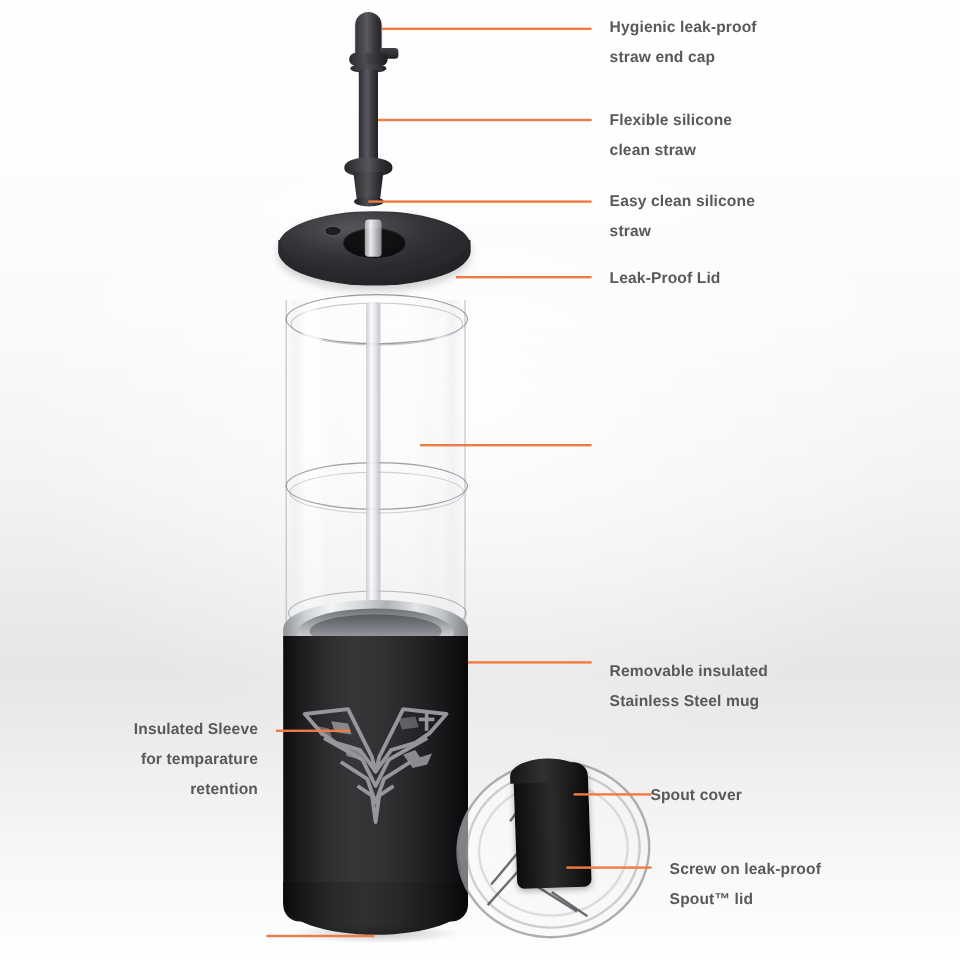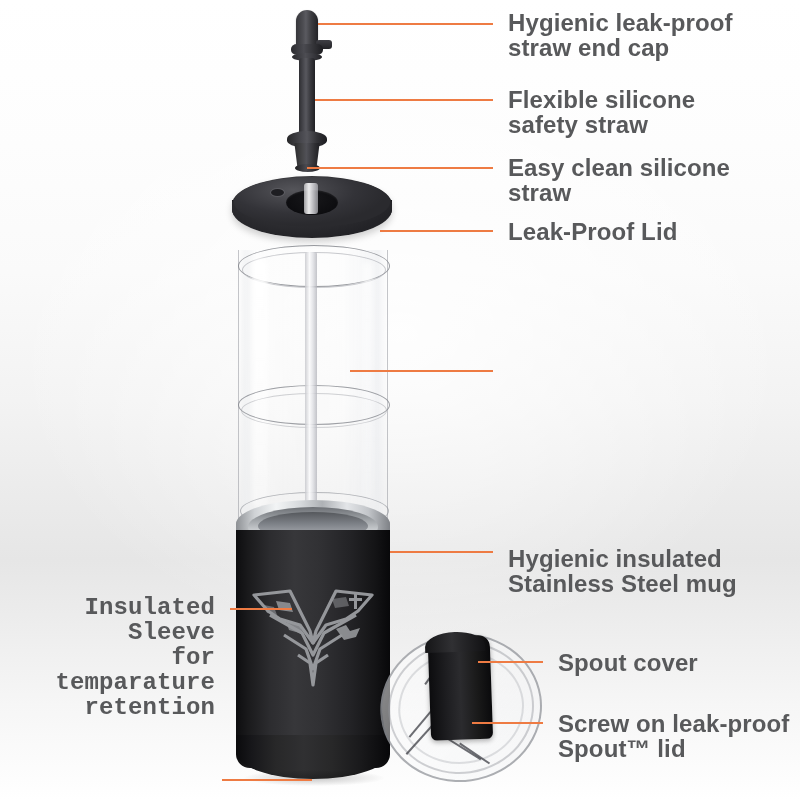--- a/index.html
+++ b/index.html
@@ -31,28 +31,28 @@
   .bg-sweep {
     position: absolute; inset: 0;
     background: radial-gradient(ellipse 70% 55% at 50% 42%, rgba(255,255,255,0.85) 0%, rgba(255,255,255,0) 70%);
     pointer-events: none;
   }
 
   
   .label {
     position: absolute;
     color: #58595b;
-    font-size: 24px;
+    font-size: 13px;
     line-height: 25px;
     font-weight: 600;
     letter-spacing: 0.1px;
     white-space: pre-line;
   }
   .label.right { text-align: left; }
-  .label.left  { text-align: right; font-family: Liberation Mono, monospace; }
+  .label.left  { text-align: right; }
 
   
   .leader {
     position: absolute;
     height: 2px;
     background: #ee7b43;
   }
 
   
   #product { position: absolute; inset: 0; }
@@ -413,26 +413,26 @@
   <div class="leader" style="left:390px; top:551px; width:103px;"></div>
   <div class="leader" style="left:478px; top:661px; width:65px;"></div>
   <div class="leader" style="left:472px; top:722px; width:71px;"></div>
 
   <div class="leader" style="left:230px; top:608px; width:62px;"></div>
   <div class="leader" style="left:222px; top:779px; width:90px;"></div>
 
   <div class="label right" style="left:508px; top:10px;">Hygienic leak-proof
 straw end cap</div>
   <div class="label right" style="left:508px; top:87px;">Flexible silicone
-safety straw</div>
+clean straw</div>
   <div class="label right" style="left:508px; top:155px;">Easy clean silicone
 straw</div>
   <div class="label right" style="left:508px; top:219px;">Leak-Proof Lid</div>
-  <div class="label right" style="left:508px; top:546px;">Hygienic insulated
+  <div class="label right" style="left:508px; top:546px;">Removable insulated
 Stainless Steel mug</div>
-  <div class="label right" style="left:558px; top:650px;">Spout cover</div>
+  <div class="label right" style="left:542px; top:650px;">Spout cover</div>
   <div class="label right" style="left:558px; top:711px;">Screw on leak-proof
 Spout™ lid</div>
 
   <div class="label left" style="left:35px; width:180px; top:595px;">Insulated Sleeve
 for temparature
 retention</div>
 </div>
 
 </body></html>

